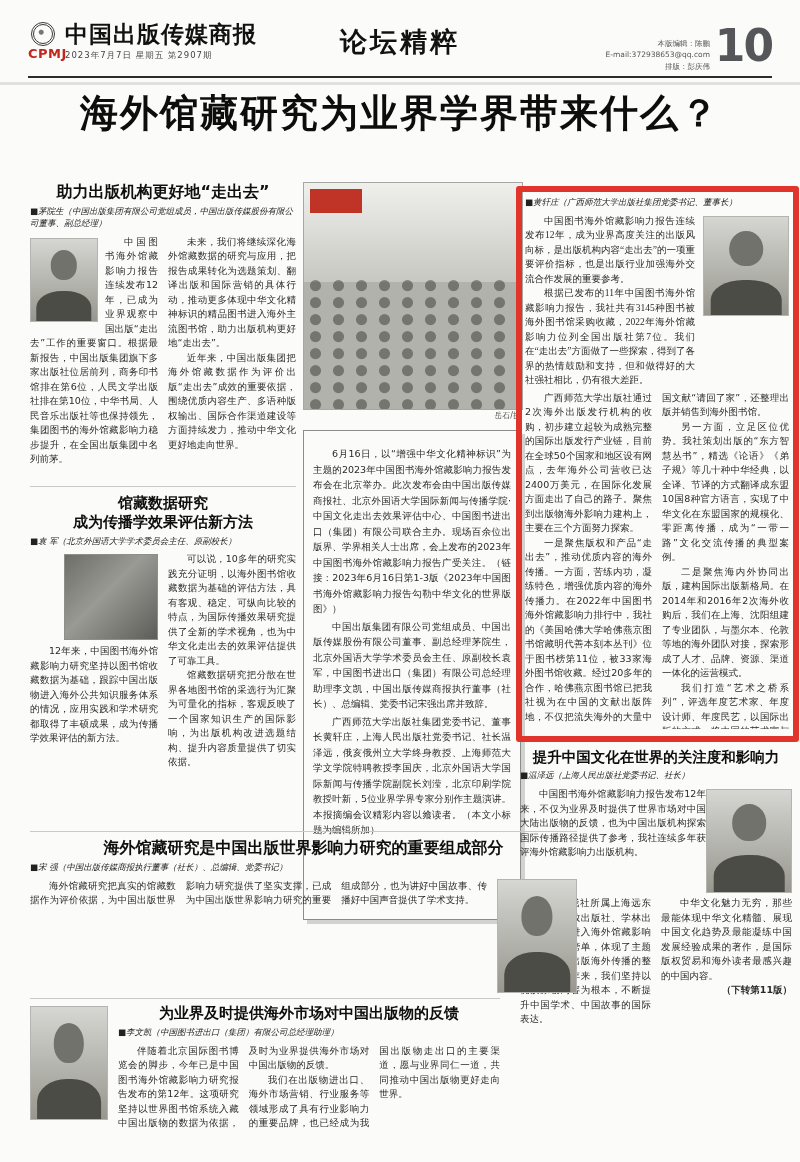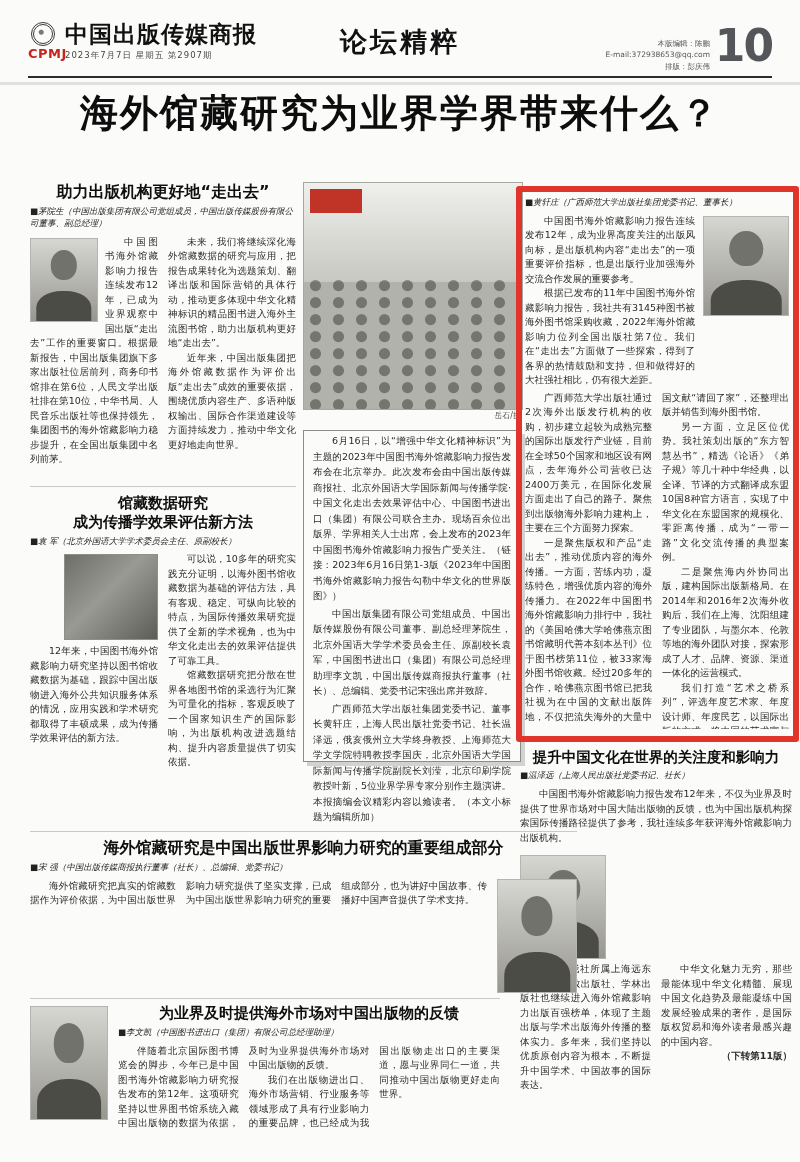--- a/index.html
+++ b/index.html
@@ -51,47 +51,47 @@
         background:#b2b2ac;overflow:hidden;}
   .conf::before{content:"";position:absolute;left:0;right:0;top:0;height:44%;
                 background:linear-gradient(180deg,#efefec,#c8c8c2);}
   .conf::after{content:"";position:absolute;left:0;right:0;top:42%;bottom:0;opacity:.55;
                background-image:radial-gradient(circle at 50% 45%,#43433e 5px,rgba(0,0,0,0) 6px);
                background-size:23px 17px;}
   .conf-flag{position:absolute;left:6px;top:6px;width:52px;height:24px;background:#c03428;z-index:2;}
   .conf-credit{position:absolute;left:303px;top:410px;width:218px;text-align:right;font-size:8px;color:#555;}
 
   
-  .centerbox{position:absolute;left:303px;top:430px;width:218px;height:332px;box-sizing:border-box;
+  .centerbox{position:absolute;left:303px;top:430px;width:218px;height:490px;box-sizing:border-box;
              border:1px solid #8c8c88;background:#fbfbf9;box-shadow:4px 4px 0 rgba(0,0,0,.16);
-             padding:2px 9px;}
+             padding:15px 9px;}
   .centerbox .body{font-size:9.5px;line-height:15.5px;}
   .centerbox p{margin-bottom:2px;}
 
   
   .red-overlay{position:absolute;left:516px;top:186px;width:283px;height:556px;box-sizing:border-box;
                border:6px solid #e1342b;border-radius:3px;z-index:6;pointer-events:none;}
 
   
   .art-c{left:525px;top:197px;width:264px;height:532px;}
   .art-c .a-title{font-size:15px;}
   .c-top{display:flex;gap:8px;margin-bottom:3px;}
-  .c-top .body{flex:1;}
+  .c-top .body{flex:1;font-family:Liberation Serif, serif;}
   .c-top .ph{width:84px;height:98px;margin-top:2px;}
 
   
   .art-a{left:30px;top:180px;width:266px;height:302px;}
   .art-a .a-title{font-size:16px;}
   
   .art-b{left:30px;top:492px;width:266px;height:338px;}
   .art-b .a-title{font-size:15px;}
   
   .art-e{left:520px;top:746px;width:272px;height:408px;}
   .art-e .a-title{font-size:14.5px;}
-  .e-top{display:flex;gap:8px;margin-bottom:3px;flex-direction:column;}
+  .e-top{display:flex;margin-bottom:3px;}
   .e-top .body{flex:1;}
   .e-top .ph{width:84px;height:102px;margin-top:2px;}
   .cont{display:block;text-align:right;font-weight:bold;text-indent:0;}
   
   .art-f{left:30px;top:836px;width:547px;height:160px;}
   .art-f .a-title{font-size:16px;}
   .f-flex{display:flex;gap:10px;}
   .f-flex .cols3{flex:1;}
   .f-flex .ph{width:78px;height:112px;}
   

